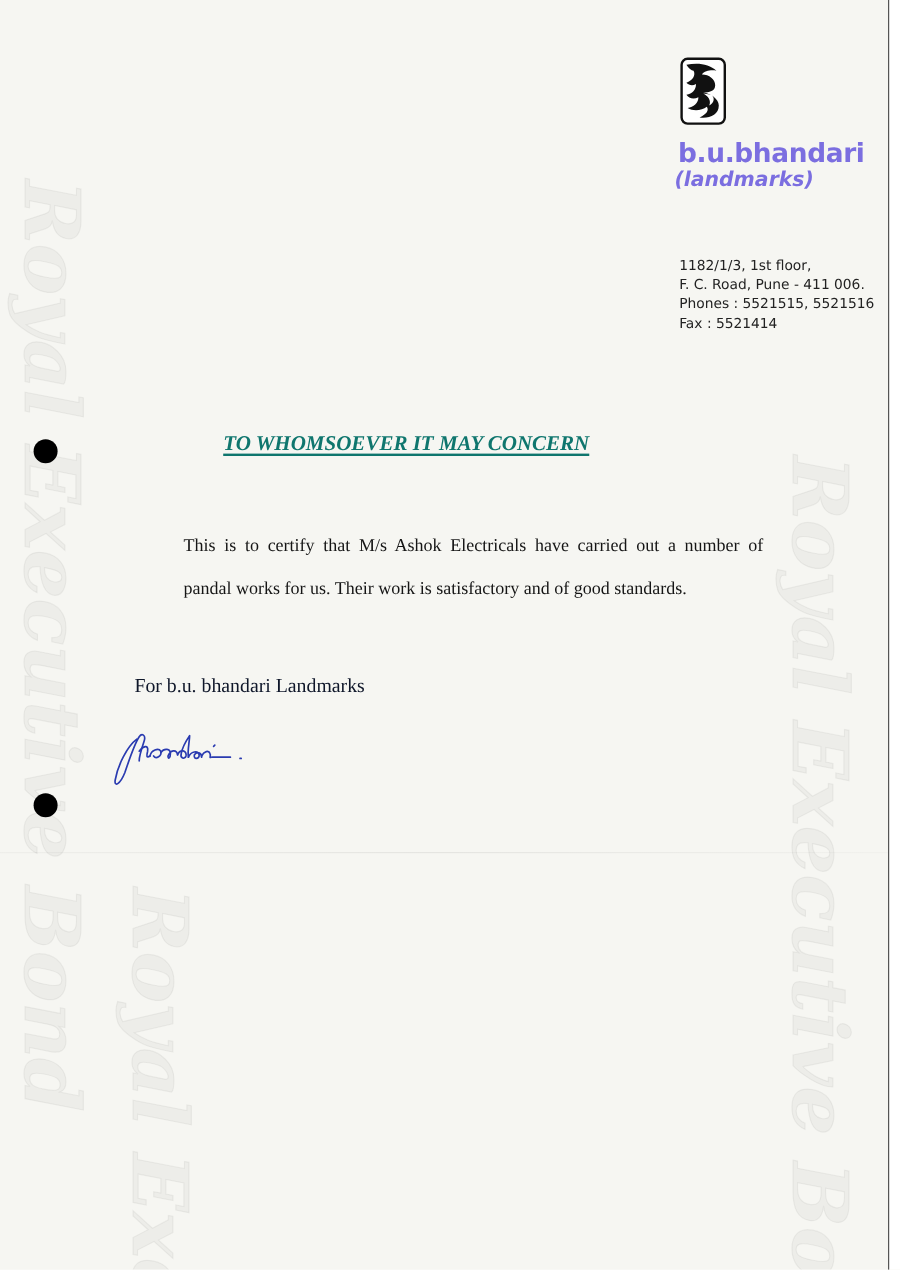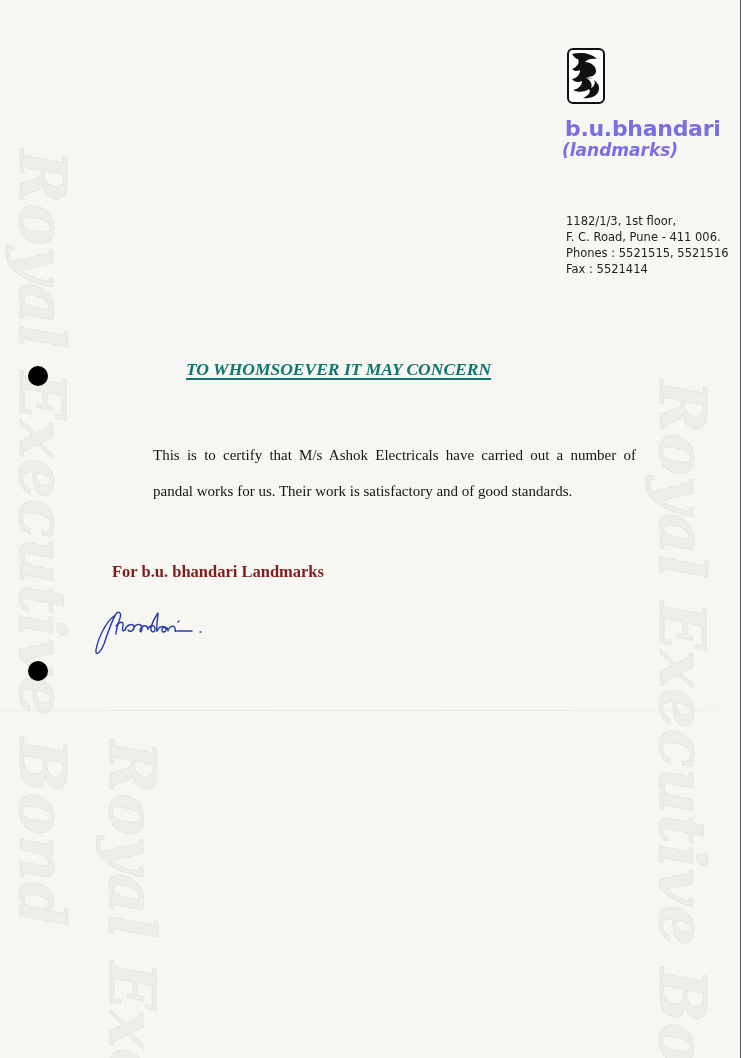--- a/index.html
+++ b/index.html
@@ -50,21 +50,21 @@
     font-weight: bold; font-size: 17.5px; text-decoration: underline; text-underline-offset: 3px;
     text-decoration-thickness: 1.5px; color: #0f766e; white-space: nowrap; font-style: italic;
   }
   .body-text {
     position: absolute; left: 112px; top: 437px; width: 483px;
     font-size: 15px; line-height: 36px; color: #151515; text-align: justify; text-align-last: left; margin-left: 41px;
   }
   .body-text p { margin: 0; }
   .signoff {
     position: absolute; left: 112px; top: 562px;
-    font-weight: bold; font-size: 16.5px; color: #7f1d1d; white-space: nowrap;
+    font-weight: normal; font-size: 16.5px; color: #0f172a; white-space: nowrap;
   }
   .signature {
     position: absolute; left: 92px; top: 608px; width: 125px; height: 52px;
   }
 </style>
 </head>
 <body>
 
 <div class="paper">
 

